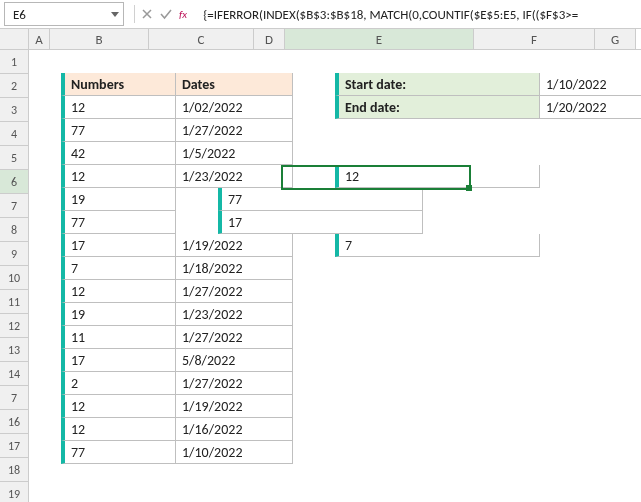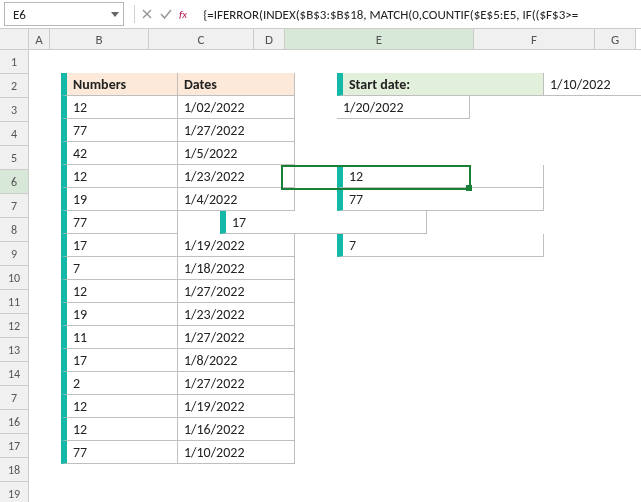--- a/index.html
+++ b/index.html
@@ -19,21 +19,21 @@
 .cA{width:20px}.cB{width:98px}.cC{width:104px}.cD{width:30px}.cE{width:188px}.cF{width:120px}.cG{width:40px}
 .rows{display:flex}
 .rownums{display:flex;flex-direction:column}
 .rn{width:28px;height:23px;border-right:1px solid #ccc;border-bottom:1px solid #ccc;background:#f0f0f0;display:flex;align-items:center;justify-content:center;font-size:12px;color:#555}
 .rn.active{background:#d8e8d8}
 .cells{position:relative;flex:1}
 .row{display:flex;height:23px}
 .cell{border-right:1px solid transparent;border-bottom:1px solid transparent;display:flex;align-items:center;padding:0 6px;font-size:14px}
 .w-A{width:20px}.w-B{width:98px}.w-C{width:104px}.w-D{width:30px}.w-E{width:188px}.w-F{width:120px}
 .tbl .cell{border-right:1px solid #bfbfbf;border-bottom:1px solid #bfbfbf}
-.tbl-left{border-left:6px solid #14b8a6}
+.tbl-left{border-left:4px solid #14b8a6}
 .th{background:#fde9d9;font-weight:bold}
 .th2{background:#e2efda;font-weight:bold}
 .sel{position:absolute;border:2px solid #1a7f37;pointer-events:none;box-sizing:border-box}
 .handle{position:absolute;width:6px;height:6px;background:#1a7f37;right:-3px;bottom:-3px}
 svg{display:block}
 </style>
 </head>
 <body>
 <div class="wrap">
 
@@ -104,20 +104,21 @@
         <div class="cell w-D" style="border:none"></div>
         <div class="cell w-E th2 tbl-left">Start date:</div>
         <div class="cell w-F th2" style="background:#fff;font-weight:normal">1/10/2022</div>
       </div>
 
       <div class="row tbl">
         <div class="cell w-A" style="border:none"></div>
         <div class="cell w-B tbl-left">12</div>
         <div class="cell w-C">1/02/2022</div>
         <div class="cell w-D" style="border:none"></div>
+        <div class="cell w-E th2 tbl-left">End date:</div>
         <div class="cell w-F th2" style="background:#fff;font-weight:normal">1/20/2022</div>
       </div>
 
       <div class="row tbl">
         <div class="cell w-A" style="border:none"></div>
         <div class="cell w-B tbl-left">77</div>
         <div class="cell w-C">1/27/2022</div>
       </div>
 
       <div class="row tbl">
@@ -131,21 +132,20 @@
         <div class="cell w-A" style="border:none"></div>
         <div class="cell w-B tbl-left">12</div>
         <div class="cell w-C">1/23/2022</div>
         <div class="cell w-D" style="border:none"></div>
         <div class="cell w-E tbl-left">12</div>
       </div>
 
       <div class="row tbl">
         <div class="cell w-A" style="border:none"></div>
         <div class="cell w-B tbl-left">19</div>
-        <div class="cell w-C">1/4/2022</div>
         <div class="cell w-D" style="border:none"></div>
         <div class="cell w-E tbl-left">77</div>
       </div>
 
       <div class="row tbl">
         <div class="cell w-A" style="border:none"></div>
         <div class="cell w-B tbl-left">77</div>
         <div class="cell w-D" style="border:none"></div>
         <div class="cell w-E tbl-left">17</div>
       </div>
@@ -174,21 +174,21 @@
             <div class="cell w-C">1/23/2022</div>
           </div>
       <div class="row tbl">
             <div class="cell w-A" style="border:none"></div>
             <div class="cell w-B tbl-left">11</div>
             <div class="cell w-C">1/27/2022</div>
           </div>
       <div class="row tbl">
             <div class="cell w-A" style="border:none"></div>
             <div class="cell w-B tbl-left">17</div>
-            <div class="cell w-C">1/8/2022</div>
+            <div class="cell w-C">5/8/2022</div>
           </div>
       <div class="row tbl">
             <div class="cell w-A" style="border:none"></div>
             <div class="cell w-B tbl-left">2</div>
             <div class="cell w-C">1/27/2022</div>
           </div>
       <div class="row tbl">
             <div class="cell w-A" style="border:none"></div>
             <div class="cell w-B tbl-left">12</div>
             <div class="cell w-C">1/19/2022</div>

